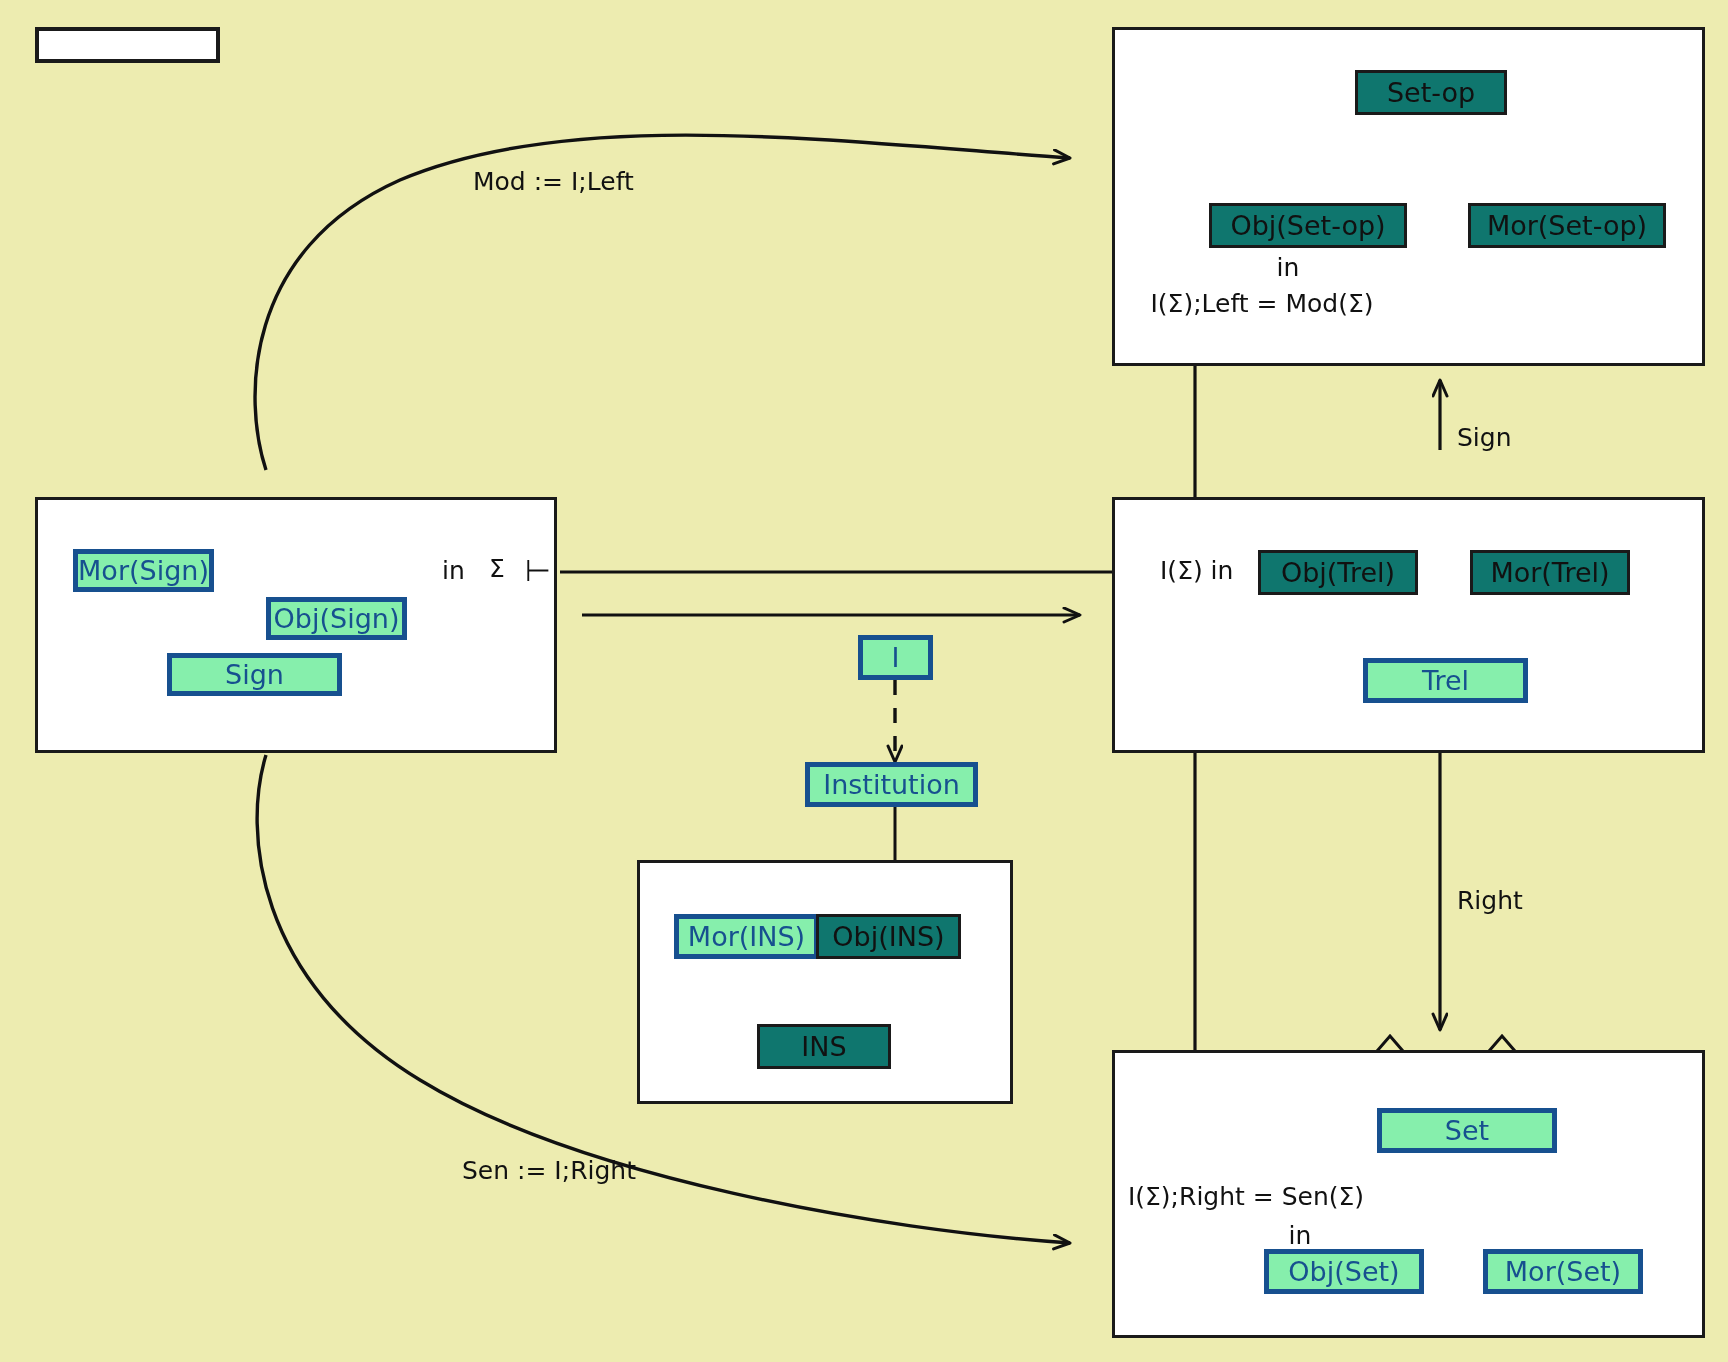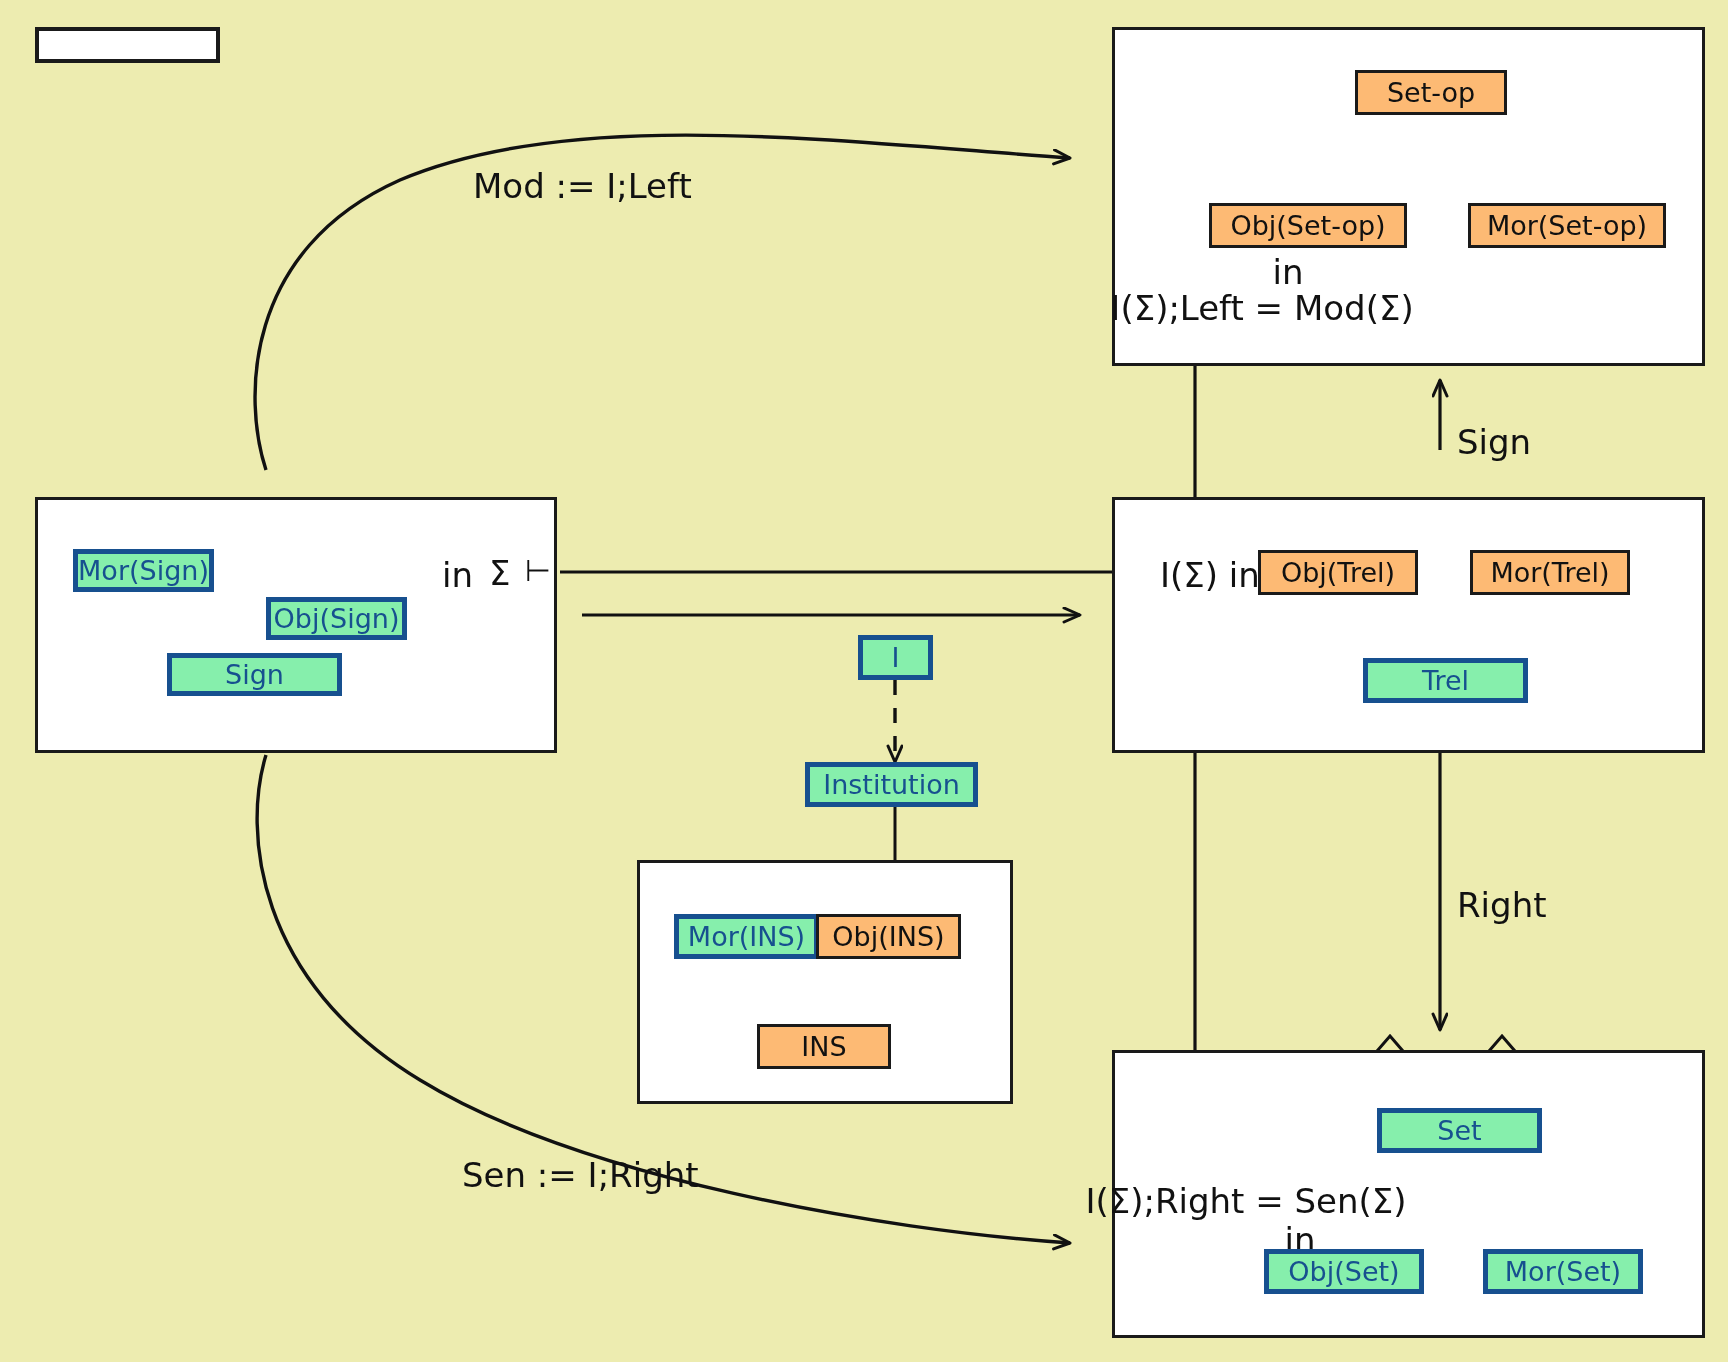--- a/index.html
+++ b/index.html
@@ -17,27 +17,27 @@
     position:absolute;background:#ffffff;border:3px solid #1a1a1a;
     box-sizing:border-box;
   }
 
   
   .bx{
     position:absolute;box-sizing:border-box;
     display:flex;align-items:center;justify-content:center;
     font-size:27px;line-height:1;white-space:nowrap;
   }
-  .bx.white{background:#fdba74;border:3px solid #1a1a1a;color:#111111;}
+  .bx.white{background:#0f766e;border:3px solid #1a1a1a;color:#111111;}
   .bx.blue{background:#86efac;border:5px solid #17508f;color:#17508f;}
   .bx.empty{background:#ffffff;border:4px solid #1a1a1a;}
 
   
   .tx{
-    position:absolute;font-size:34px;color:#111111;white-space:nowrap;line-height:1;
+    position:absolute;font-size:25px;color:#111111;white-space:nowrap;line-height:1;
   }
   .tx.c{transform:translateX(-50%);}
 </style>
 </head>
 <body>
 
 <div class="canvas">
 
   <svg class="layer" viewBox="0 0 1728 1362">
     <defs>
@@ -117,21 +117,21 @@
   <div class="tx c" style="left:1288px;top:255px;">in</div>
   <div class="tx c" style="left:1262px;top:291px;">I(Σ);Left = Mod(Σ)</div>
 
   <div class="panel" style="left:1112px;top:497px;width:593px;height:256px;"></div>
   <div class="tx" style="left:1160px;top:558px;">I(Σ) in</div>
   <div class="bx white" style="left:1258px;top:550px;width:160px;height:45px;">Obj(Trel)</div>
   <div class="bx white" style="left:1470px;top:550px;width:160px;height:45px;text-align:center;">Mor(Trel)</div>
   <div class="bx blue" style="left:1363px;top:658px;width:165px;height:45px;">Trel</div>
 
   <div class="panel" style="left:1112px;top:1050px;width:593px;height:288px;"></div>
-  <div class="bx blue" style="left:1377px;top:1108px;width:165px;height:45px;">Set</div>
+  <div class="bx blue" style="left:1377px;top:1108px;width:180px;height:45px;">Set</div>
   <div class="tx c" style="left:1246px;top:1184px;">I(Σ);Right = Sen(Σ)</div>
   <div class="tx c" style="left:1300px;top:1223px;">in</div>
   <div class="bx blue" style="left:1264px;top:1249px;width:160px;height:45px;">Obj(Set)</div>
   <div class="bx blue" style="left:1483px;top:1249px;width:160px;height:45px;">Mor(Set)</div>
 
   <div class="bx blue" style="left:858px;top:635px;width:75px;height:45px;">I</div>
   <div class="bx blue" style="left:805px;top:762px;width:173px;height:45px;">Institution</div>
 
   <div class="panel" style="left:637px;top:860px;width:376px;height:244px;"></div>
   <div class="bx blue" style="left:674px;top:914px;width:145px;height:45px;">Mor(INS)</div>

